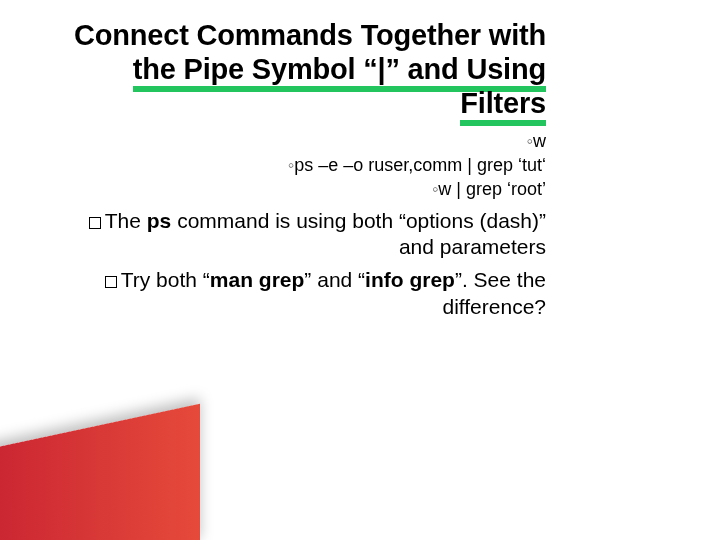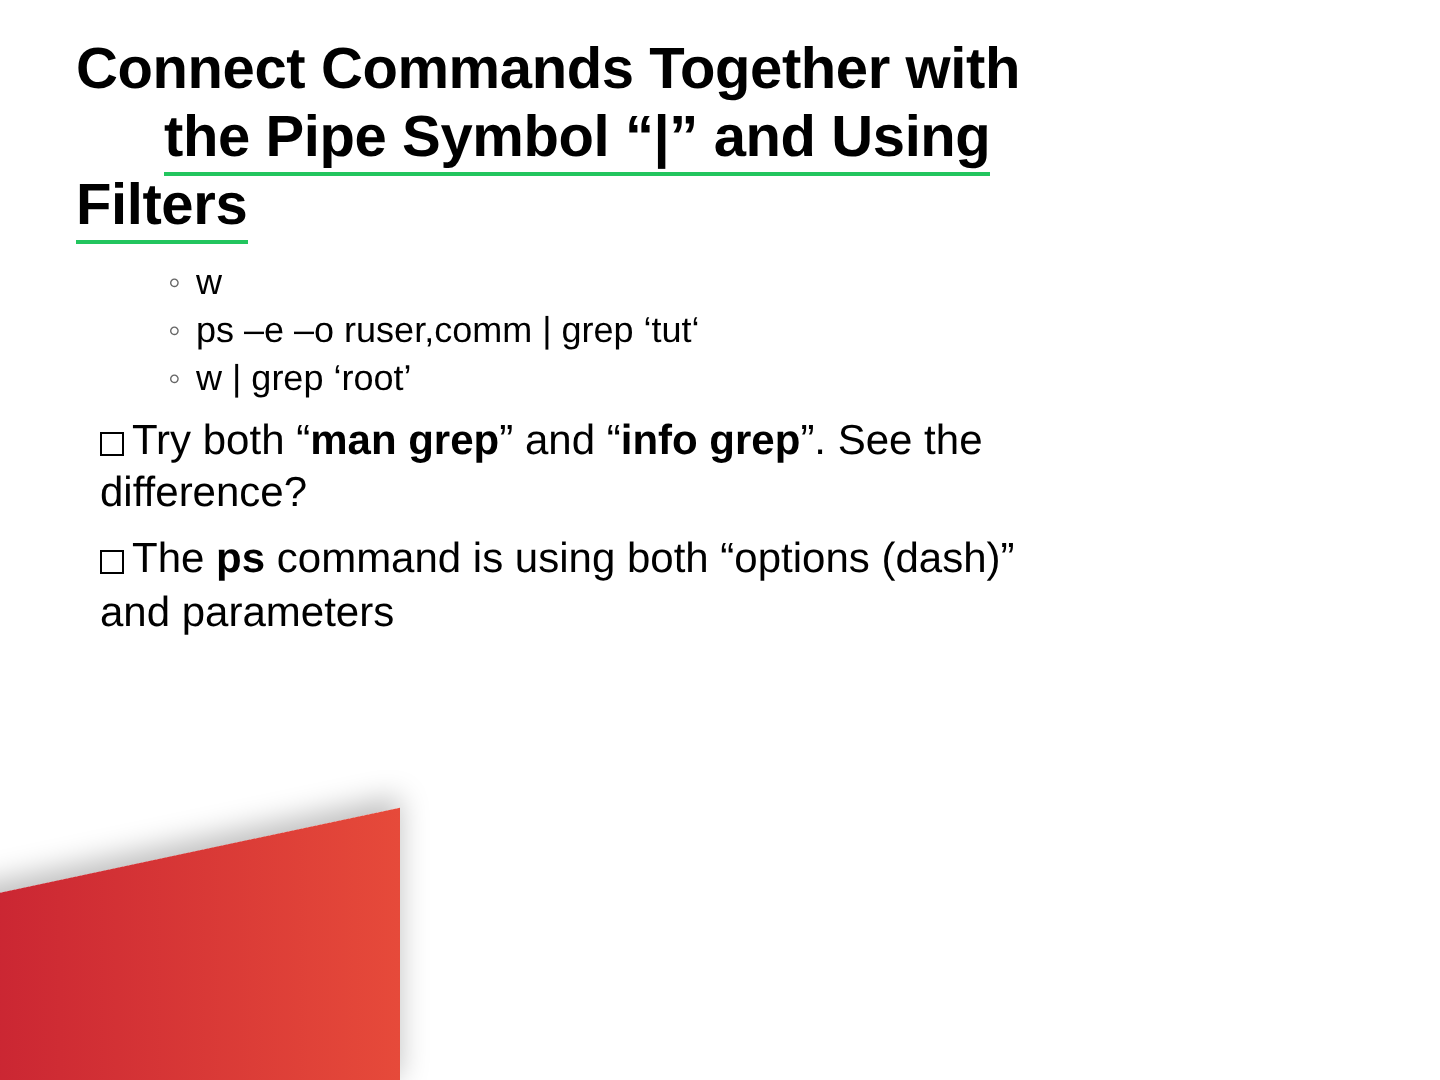--- a/index.html
+++ b/index.html
@@ -12,31 +12,32 @@
     color: #000;
     position: relative;
     overflow: hidden;
   }
   .slide {
     padding: 18px 28px 4px 38px;
     box-sizing: border-box;
     width: 574px;
     height: 540px;
     position: relative;
+    text-align: right;
   }
   .title {
     font-size: 29px;
     font-weight: 700;
     line-height: 1.18;
     letter-spacing: -0.2px;
     margin-bottom: 8px;
   }
   .title .rule {
     display: inline;
-    border-bottom: 2px solid #22c55e;
+    border-bottom: 6px solid #22c55e;
     padding-bottom: 1px;
     margin-left: 44px;
   }
   .body {
     font-family: Verdana, "Segoe UI", Arial, sans-serif;
     font-size: 21px;
     line-height: 1.28;
     padding-left: 12px;
   }
   .para {
@@ -84,23 +85,23 @@
   <div class="body">
 
 
     <div class="sublist">
       <div><span class="sub-bullet">◦</span><span>w</span></div>
       <div><span class="sub-bullet">◦</span><span>ps –e –o ruser,comm | grep ‘tut‘</span></div>
       <div><span class="sub-bullet">◦</span><span>w | grep ‘root’</span></div>
     </div>
 
     <div class="para">
-      <span class="checkbox"></span><span>Try both</span> <span>“<b>man grep</b>”</span> <span>and</span> <span>“<b>info grep</b>”.</span> <span>See the difference?</span>
+      <span class="checkbox"></span><span>The</span> <b>ps</b> <span>command is using both “options (dash)” and parameters</span>
     </div>
 
     <div class="para">
-      <span class="checkbox"></span><span>The</span> <b>ps</b> <span>command is using both “options (dash)” and parameters</span>
+      <span class="checkbox"></span><span>Try both</span> <span>“<b>man grep</b>”</span> <span>and</span> <span>“<b>info grep</b>”.</span> <span>See the difference?</span>
     </div>
 
   </div>
 
   <div class="wedge"></div>
 </div>
 
 </body></html>

